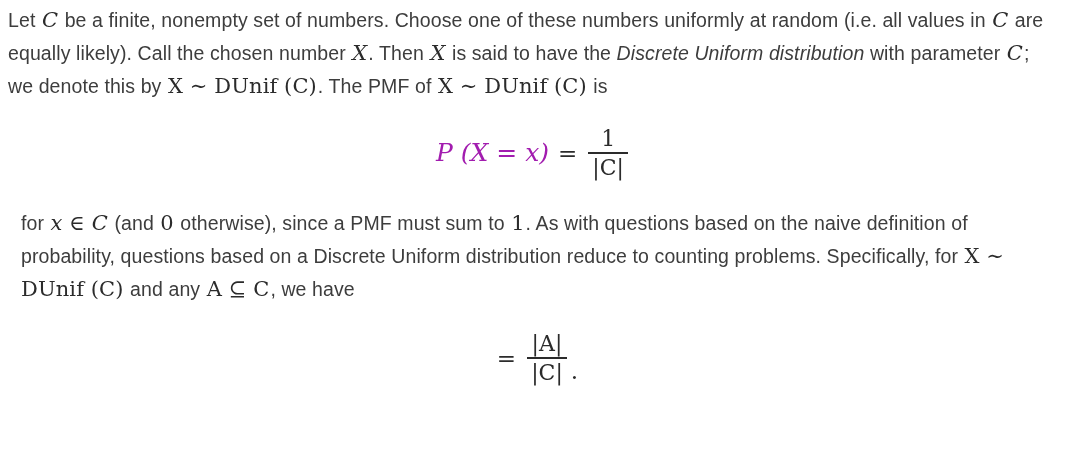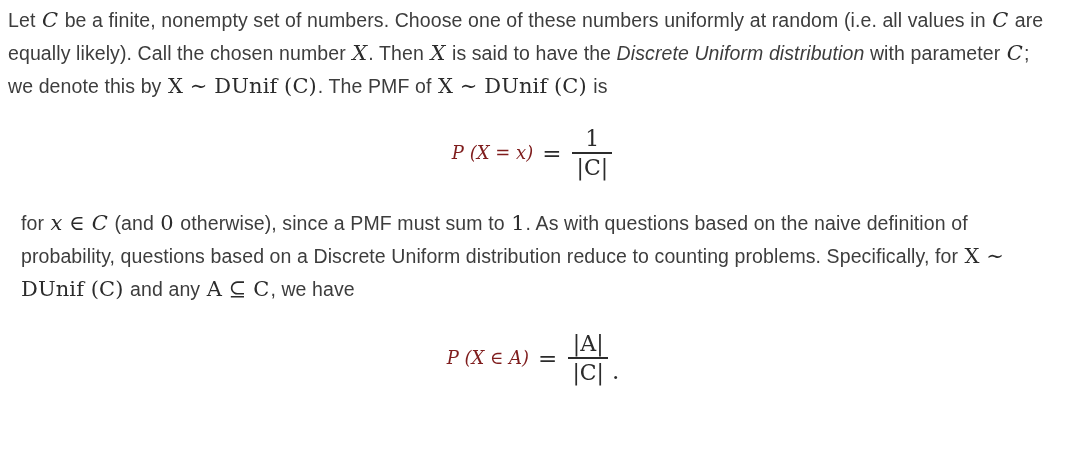--- a/index.html
+++ b/index.html
@@ -62,22 +62,22 @@
   .eq2 { margin-top: 24px; }
 
   .eqrow {
     display: flex;
     align-items: center;
     font-family: "DejaVu Serif", serif;
     color: #2b2b2b;
   }
   .eqpart {
     font-family: "DejaVu Serif", serif;
-    font-size: 18px;
-    color: #7f1d1d;
+    font-size: 25px;
+    color: #a21caf;
     white-space: pre;
   }
   .eqpart.italic { font-style: italic; }
   .eqrel {
     font-size: 23px;
     padding: 0 9px;
     font-family: "DejaVu Serif", serif;
   }
   .frac {
     display: inline-flex;
@@ -126,21 +126,20 @@
         <span class="bar"></span>
         <span class="den abs">|C|</span>
       </span>
     </div>
   </div>
 
   <p class="para p2"><span>for </span><span class="mi">x ∈ C</span><span> (and </span><span class="mn">0</span><span> otherwise), since a PMF must sum to </span><span class="mn">1</span><span>. As with questions based on the naive definition of probability, questions based on a Discrete Uniform distribution reduce to counting problems. Specifically, for </span><span class="mn">X ∼ DUnif (C)</span><span> and any </span><span class="mn">A ⊆ C</span><span>, we have</span></p>
 
   <div class="display-eq eq2">
     <div class="eqrow">
-      <span class="eqpart italic">P (X ∈ A)</span>
       <span class="eqrel">=</span>
       <span class="frac">
         <span class="num abs">|A|</span>
         <span class="bar"></span>
         <span class="den abs">|C|</span>
       </span>
       <span class="period">.</span>
     </div>
   </div>
 

